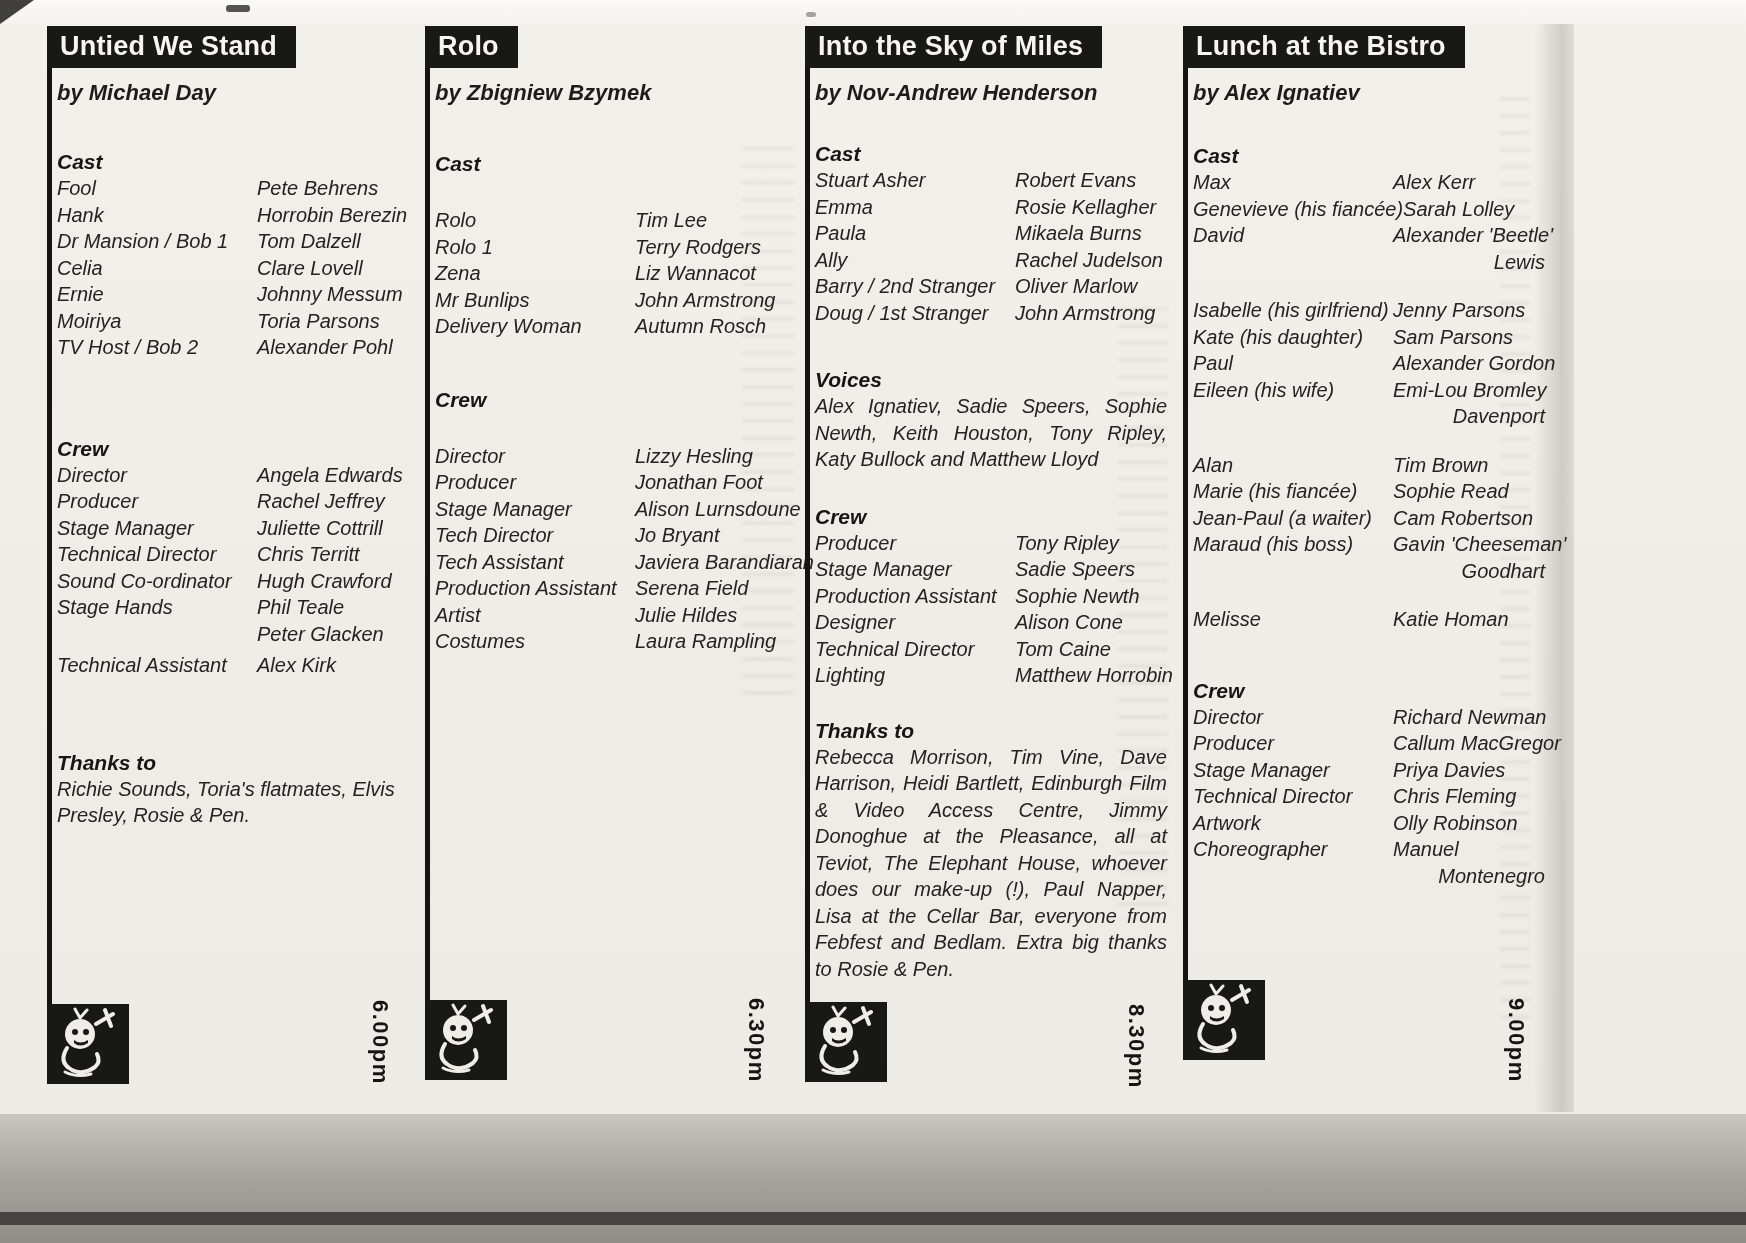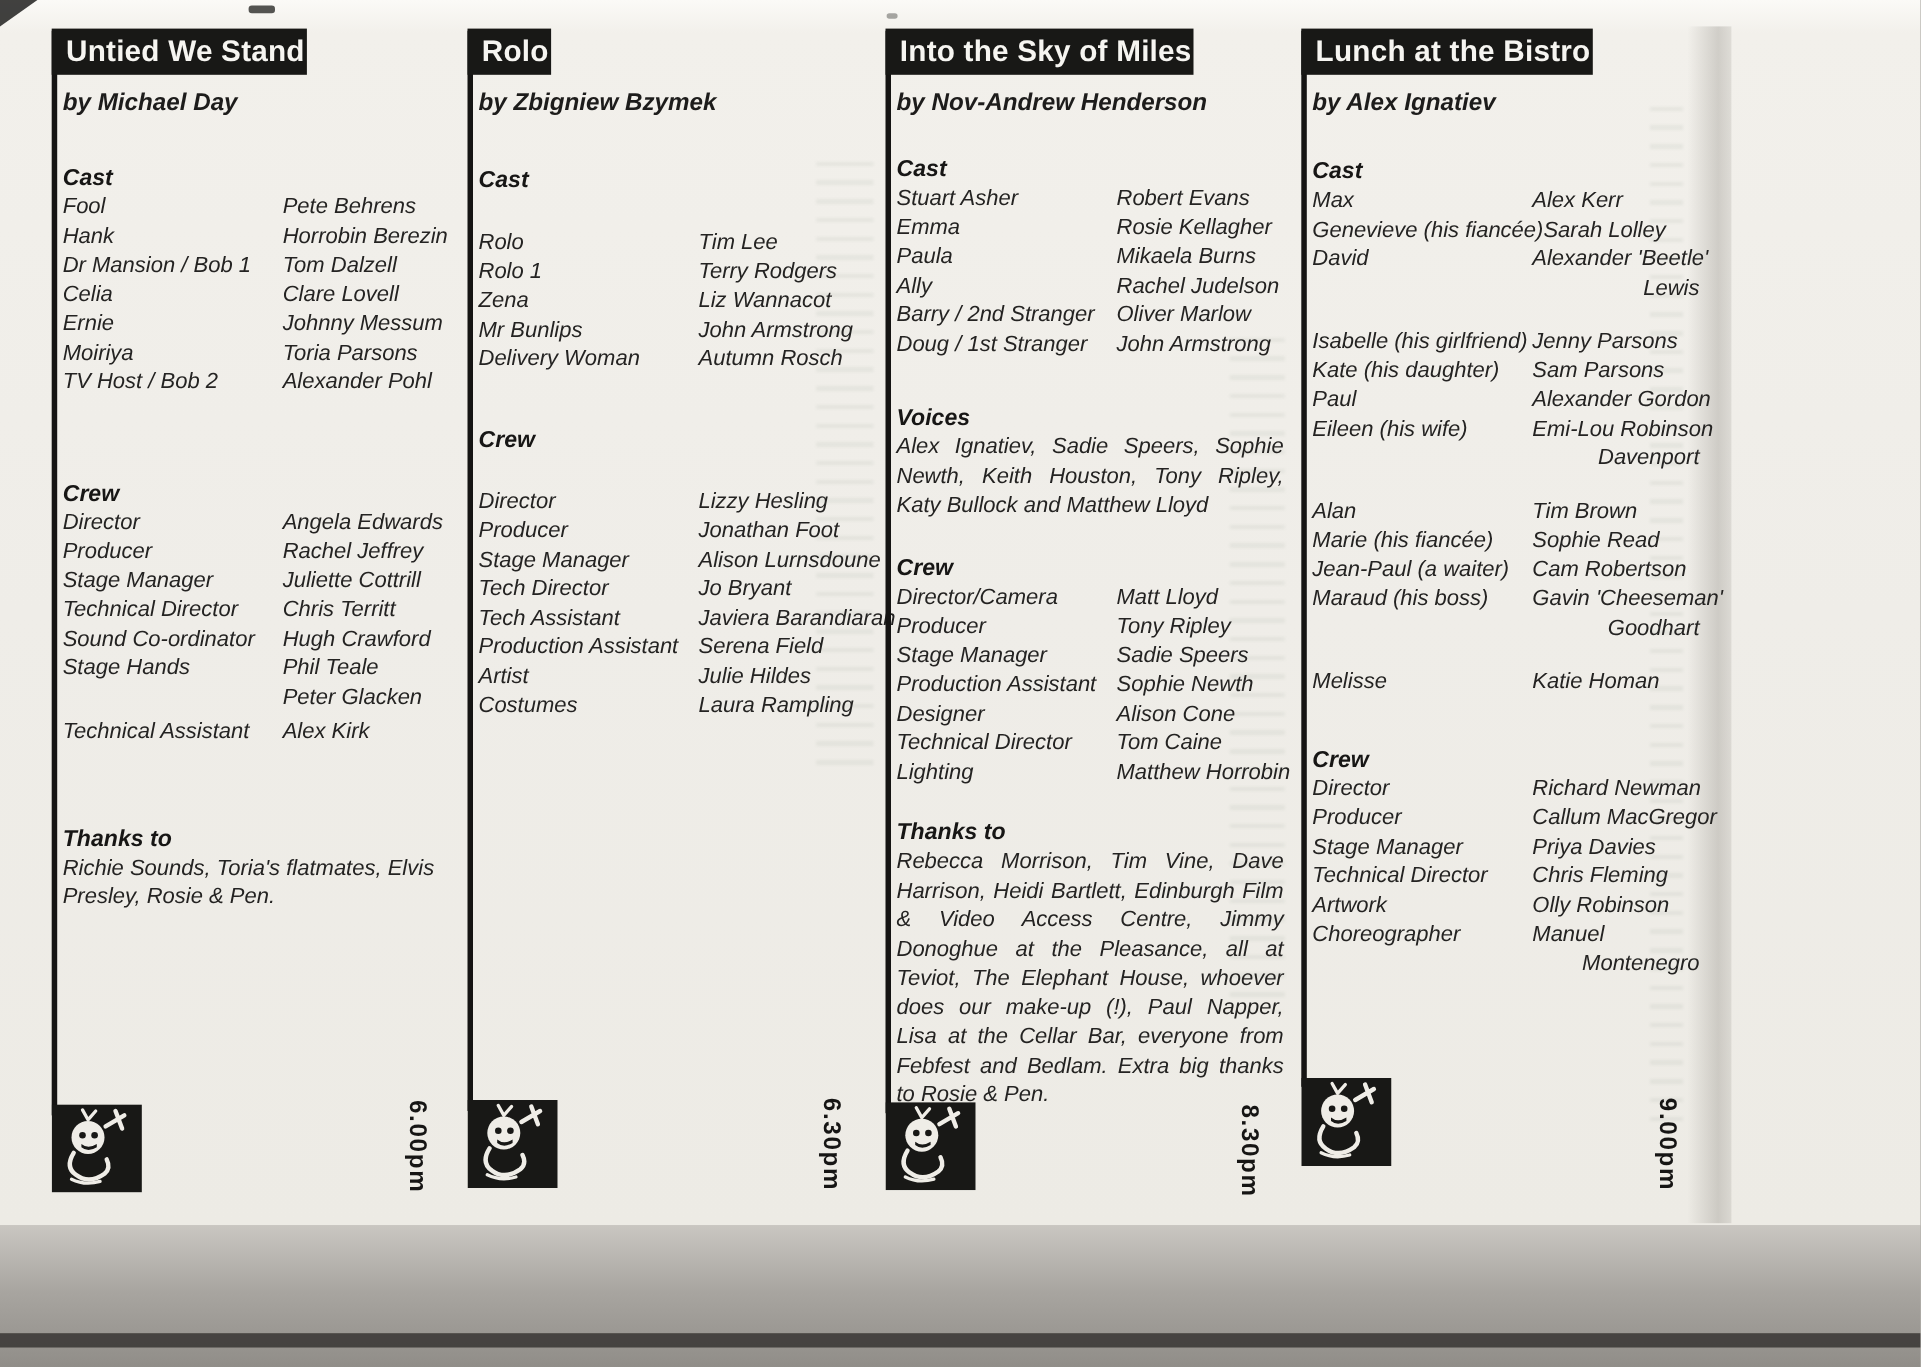--- a/index.html
+++ b/index.html
@@ -33,21 +33,21 @@
   .smudge{
     position:absolute;opacity:.10;filter:blur(1.5px);
     background:repeating-linear-gradient(180deg,transparent 0 7px,#7e8d7e 7px 11px,transparent 11px 17px);
   }
   .column{position:absolute;top:26px;width:378px;}
   .rule{position:absolute;left:0;top:2px;width:5px;background:#151413;}
   .header{
     display:inline-block;position:relative;
     background:#181816;color:#f6f5f1;
     font-weight:bold;font-size:27px;line-height:27px;
-    padding:7px 2px 8px 13px;letter-spacing:.2px;
+    padding:7px 19px 8px 13px;letter-spacing:.2px;
   }
   .content{margin-left:10px;width:354px;position:relative;font-style:italic;}
   .byline{margin-top:12px;font-weight:bold;font-size:22px;line-height:26px;color:#1d1c1b;}
   .sec-heading{font-weight:bold;font-size:21px;line-height:27px;color:#171615;}
   .row{display:flex;font-size:20px;line-height:26.5px;color:#242322;}
   .role{flex:0 0 200px;white-space:nowrap;}
   .name{flex:1;white-space:nowrap;}
   .name.multi{flex:0 0 152px;max-width:152px;}
   .name .ln{display:block;white-space:nowrap;}
   .name .ln.cont{text-align:right;}
@@ -250,24 +250,20 @@
         <span class="name">Oliver Marlow</span>
       </div>
       <div class="row">
         <span class="role">Doug / 1st Stranger</span>
         <span class="name">John Armstrong</span>
       </div>
       <div class="sec-heading" style="margin-top: 40px;">Voices</div>
       <div class="para just">Alex Ignatiev, Sadie Speers, Sophie Newth, Keith Houston, Tony Ripley, Katy Bullock and Matthew Lloyd</div>
       <div class="sec-heading" style="margin-top: 30px;">Crew</div>
       <div class="row">
-        <span class="role">Director/Camera</span>
-        <span class="name">Matt Lloyd</span>
-      </div>
-      <div class="row">
         <span class="role">Producer</span>
         <span class="name">Tony Ripley</span>
       </div>
       <div class="row">
         <span class="role">Stage Manager</span>
         <span class="name">Sadie Speers</span>
       </div>
       <div class="row">
         <span class="role">Production Assistant</span>
         <span class="name">Sophie Newth</span>
@@ -327,21 +323,21 @@
         <span class="role">Kate (his daughter)</span>
         <span class="name">Sam Parsons</span>
       </div>
       <div class="row">
         <span class="role">Paul</span>
         <span class="name">Alexander Gordon</span>
       </div>
       <div class="row">
         <span class="role">Eileen (his wife)</span>
         <span class="name multi">
-          <span class="ln">Emi-Lou Robinson</span>
+          <span class="ln">Emi-Lou Bromley</span>
           <span class="ln cont">Davenport</span>
         </span>
       </div>
       <div class="row" style="margin-top: 22px;">
         <span class="role">Alan</span>
         <span class="name">Tim Brown</span>
       </div>
       <div class="row">
         <span class="role">Marie (his fiancée)</span>
         <span class="name">Sophie Read</span>

